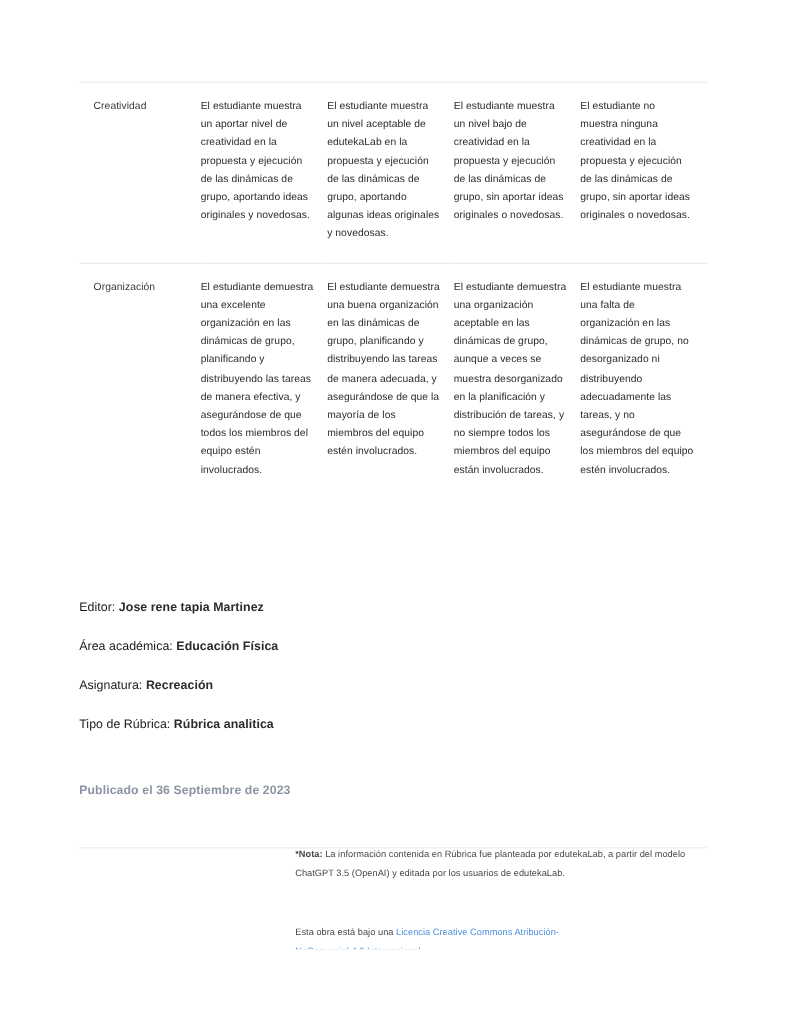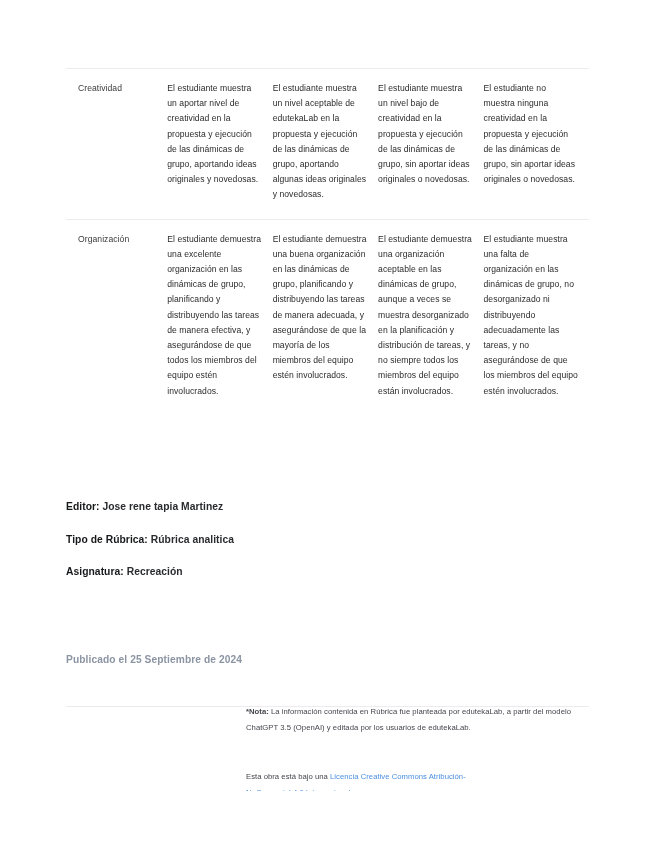--- a/index.html
+++ b/index.html
@@ -60,21 +60,21 @@
     width: 520px;
   }
   .meta-line {
     font-size: 10.3px;
     line-height: 13px;
     color: #17181a;
     margin-bottom: 19.5px;
     letter-spacing: 0.05px;
   }
   .meta-line .k {
-    font-weight: bold;
+    font-weight: normal;
   }
   .meta-line .v {
     font-weight: bold;
     color: #2a2b2e;
   }
 
   
   .published {
     position: absolute;
     left: 66px;
@@ -153,28 +153,31 @@
         <td>El estudiante muestra una falta de organización en las dinámicas de grupo, no desorganizado ni distribuyendo adecuadamente las tareas, y no asegurándose de que los miembros del equipo estén involucrados.</td>
       </tr>
     </tbody>
   </table>
 
   <div class="meta">
     <div class="meta-line">
       <span class="k">Editor:</span><span class="v">&nbsp;<span>Jose rene tapia Martinez</span></span>
     </div>
     <div class="meta-line">
-      <span class="k">Tipo de Rúbrica:</span><span class="v">&nbsp;<span>Rúbrica analitica</span></span>
+      <span class="k">Área académica:</span><span class="v">&nbsp;<span>Educación Física</span></span>
     </div>
     <div class="meta-line">
       <span class="k">Asignatura:</span><span class="v">&nbsp;<span>Recreación</span></span>
     </div>
+    <div class="meta-line">
+      <span class="k">Tipo de Rúbrica:</span><span class="v">&nbsp;<span>Rúbrica analitica</span></span>
+    </div>
   </div>
 
-  <div class="published">Publicado el 25 Septiembre de 2024</div>
+  <div class="published">Publicado el 36 Septiembre de 2023</div>
 
   <div class="footer-rule"></div>
 
   <div class="footer-note">
     <span class="nota-k">*Nota:</span><span> La información contenida en Rúbrica fue planteada por edutekaLab, a partir del modelo ChatGPT 3.5 (OpenAI) y editada por los usuarios de edutekaLab.</span>
     <span class="lic-line"><span>Esta obra está bajo una </span><span class="link">Licencia Creative Commons Atribución-</span></span>
     <span class="clip-line">NoComercial 4.0 Internacional</span>
   </div>
 
 </div>

